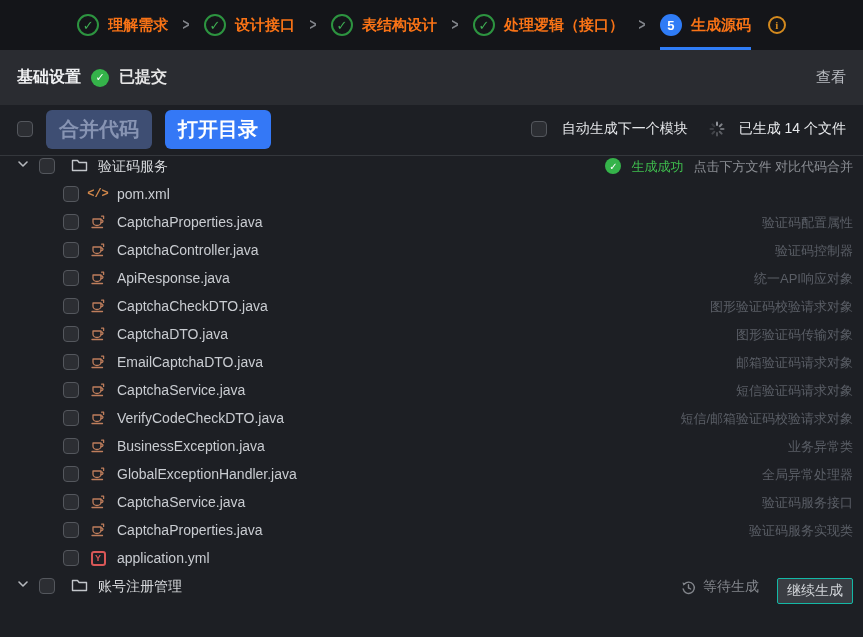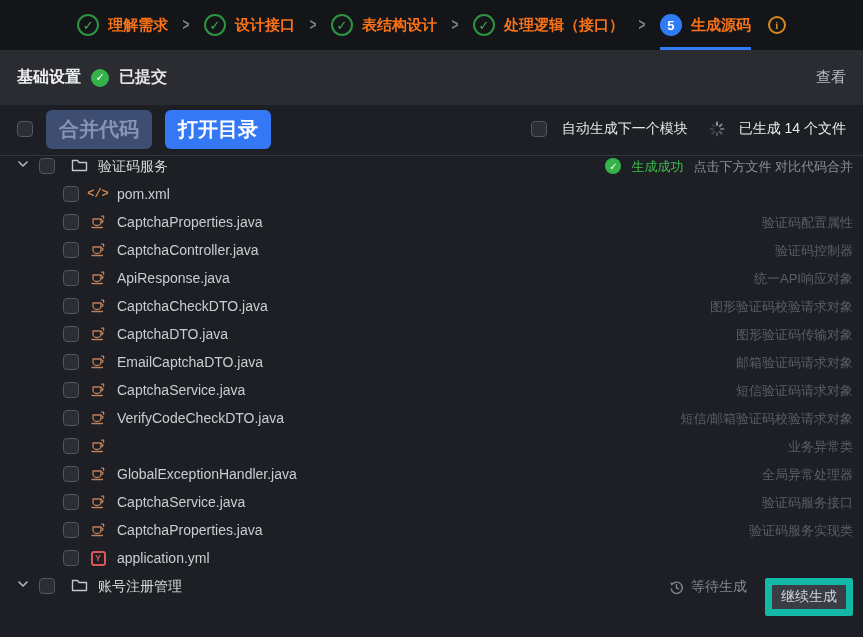--- a/index.html
+++ b/index.html
@@ -102,21 +102,21 @@
     width:15px; height:15px; border:2px solid #d95757; border-radius:3px;
     color:#d95757; font-size:9px; font-weight:bold;
     display:flex; align-items:center; justify-content:center;
   }
   .file-name { color:#c9ccd1; font-size:14px; cursor:pointer; }
   .file-desc { color:#5a5e66; font-size:13px; }
 
   .wait-group { display:flex; align-items:center; gap:7px; color:#83868c; font-size:14px; }
   .continue-btn {
     background:#3a3d43; color:#d0d3d7; font-size:14px;
-    padding:3px 9px; border:7px solid #14b8a6; border-radius:2px;
+    padding:3px 9px; border:1px solid #14b8a6; border-radius:2px;
     cursor:pointer; margin-left:8px; font-family:Liberation Sans, sans-serif;
   }
 </style>
 </head>
 <body>
 
 <div class="topnav" data-name="step-nav">
   <div class="step" data-name="step-understand-requirements">
     <span class="check-ring" data-name="step-done-check-icon">✓</span>
     <span class="step-label" data-name="step-label">理解需求</span>
@@ -360,20 +360,21 @@
       <svg width="17" height="16" viewBox="0 0 17 16">
         <g stroke="#bf7e5c" stroke-width="1.3" fill="none" stroke-linecap="round" stroke-linejoin="round">
           <path d="M3 5 h8 v3.2 a4 3.3 0 0 1 -8 0 z"></path>
           <path d="M11 6 c2.6 -0.4 2.6 3 0 2.6"></path>
           <line x1="2" y1="13.5" x2="12.5" y2="13.5"></line>
           <path d="M11.6 2.2 h2 v2.2"></path>
         </g>
       </svg>
     </span>
 
+    <span class="file-name" data-name="file-name">BusinessException.java</span>
     <span class="spacer" data-name="spacer"></span>
     <span class="file-desc" data-name="file-description">业务异常类</span>
   </div>
       <div class="tree-row file-row" data-name="file-row" data-icon="java">
     <span class="checkbox" data-name="file-checkbox"></span>
 
     <span class="file-icon" data-name="java-file-icon">
       <svg width="17" height="16" viewBox="0 0 17 16">
         <g stroke="#bf7e5c" stroke-width="1.3" fill="none" stroke-linecap="round" stroke-linejoin="round">
           <path d="M3 5 h8 v3.2 a4 3.3 0 0 1 -8 0 z"></path>

